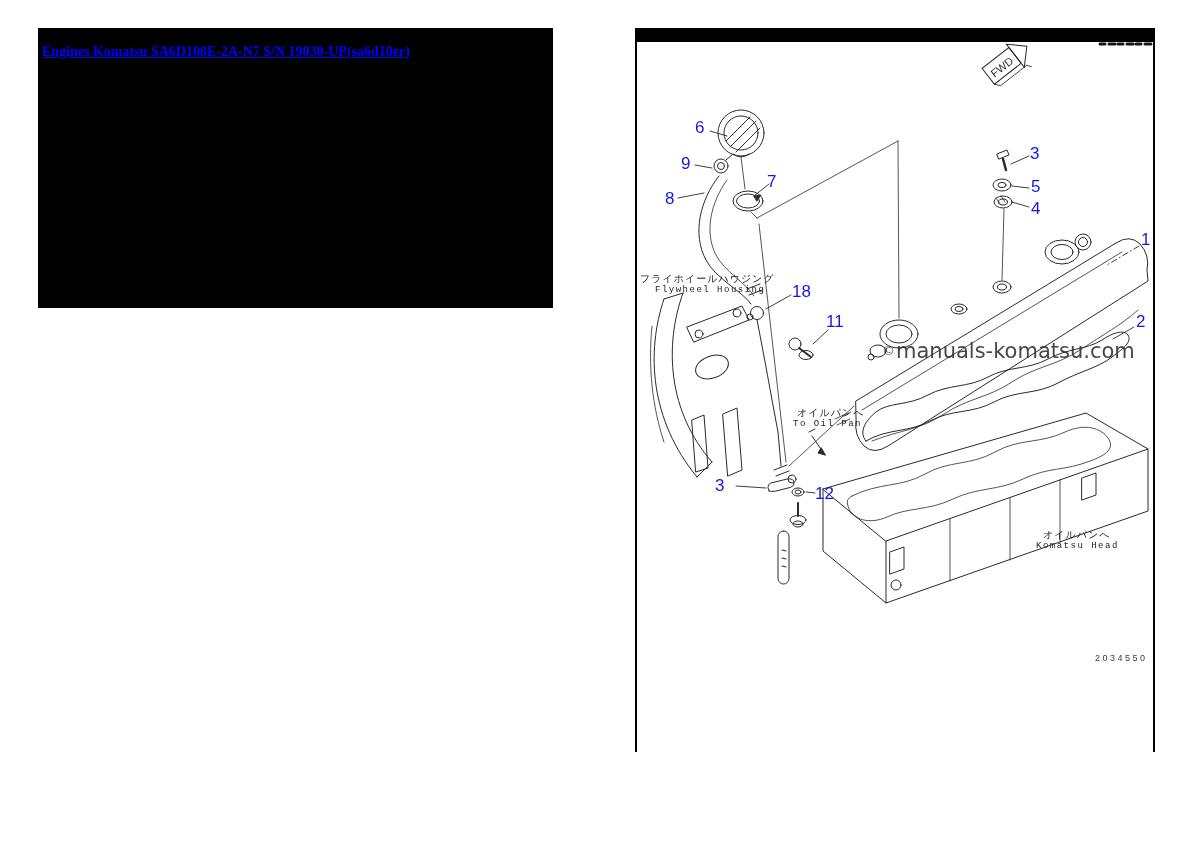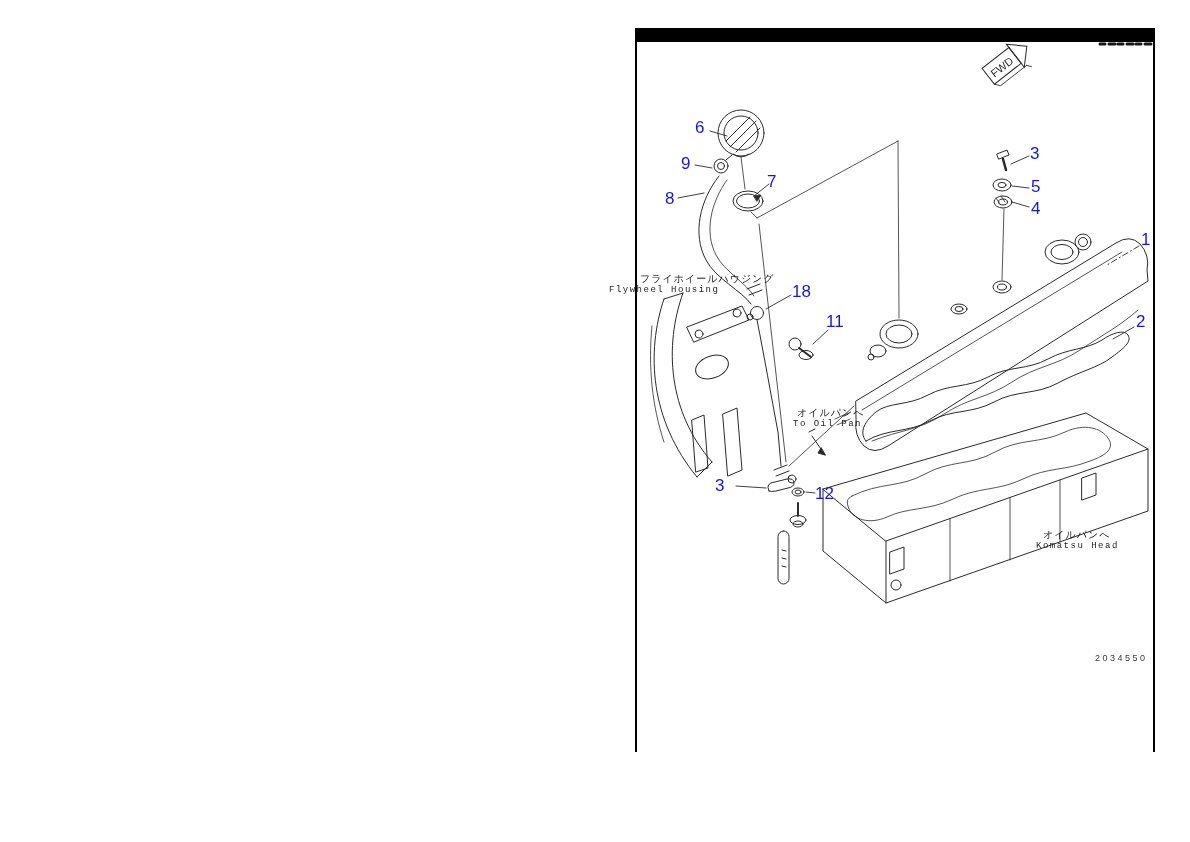--- a/index.html
+++ b/index.html
@@ -30,20 +30,23 @@
   .watermark .wm-mark{font-size:13px;vertical-align:3px;margin-right:1px;}
   
   .figure-code{position:absolute;left:1095px;top:653px;color:#3a3a3a;font-size:9px;
         letter-spacing:2.5px;font-family:Liberation Sans, sans-serif;}
 </style>
 </head>
 <body>
 
 <div class="page">
 
+  <div class="mask-panel">
+    <a href="#" class="header-link">Engines Komatsu SA6D108E-2A-N7 S/N 19030-UP(sa6d10er)</a>
+  </div>
 
   <div class="diagram-panel">
     <div class="diagram-topbar"></div>
   </div>
 
   <svg class="art" viewBox="0 0 1190 842">
     <g stroke="#2a2a2a" stroke-width="1" fill="none" stroke-linecap="round">
 
       <path stroke="#161616" stroke-width="3" d="M1100,44h5 M1109,44h6 M1118,44h5 M1127,44h6 M1136,44h5 M1145,44h6"></path>
 
@@ -207,24 +210,27 @@
   <div class="callout" style="left:695px;top:119px">6</div>
   <div class="callout" style="left:767px;top:173px">7</div>
   <div class="callout" style="left:665px;top:190px">8</div>
   <div class="callout" style="left:681px;top:155px">9</div>
   <div class="callout" style="left:792px;top:283px">18</div>
   <div class="callout" style="left:826px;top:313px">11</div>
   <div class="callout" style="left:815px;top:485px">12</div>
   <div class="callout" style="left:715px;top:477px">3</div>
 
   <div class="jp-label" style="left:640px;top:272px">フライホイールハウジング</div>
-  <div class="en-label" style="left:609px;top:285px">Flywheel Housing</div>
+  <div class="en-label" style="left:655px;top:285px">Flywheel Housing</div>
 
   <div class="jp-label" style="left:797px;top:406px">オイルパンへ</div>
   <div class="en-label" style="left:793px;top:419px">To Oil Pan</div>
 
   <div class="jp-label" style="left:1043px;top:528px">オイルパンへ</div>
   <div class="en-label" style="left:1036px;top:541px">Komatsu Head</div>
 
+  <div class="watermark">
+    <span class="wm-mark">©</span><span>manuals-komatsu.com</span>
+  </div>
 
   <div class="figure-code">2034550</div>
 
 </div>
 
 </body></html>

